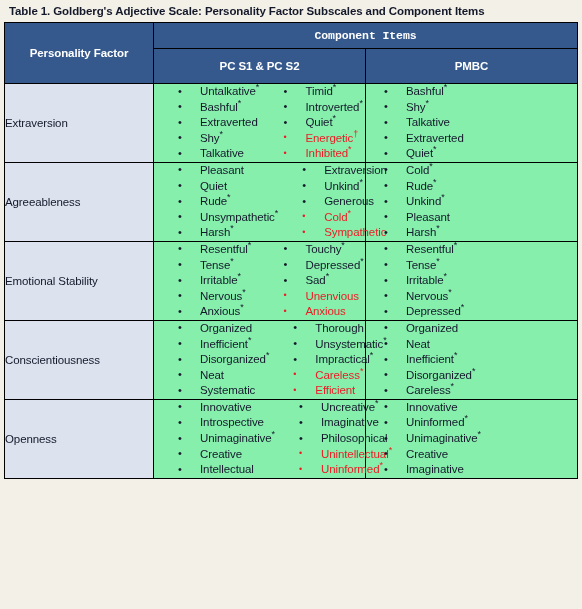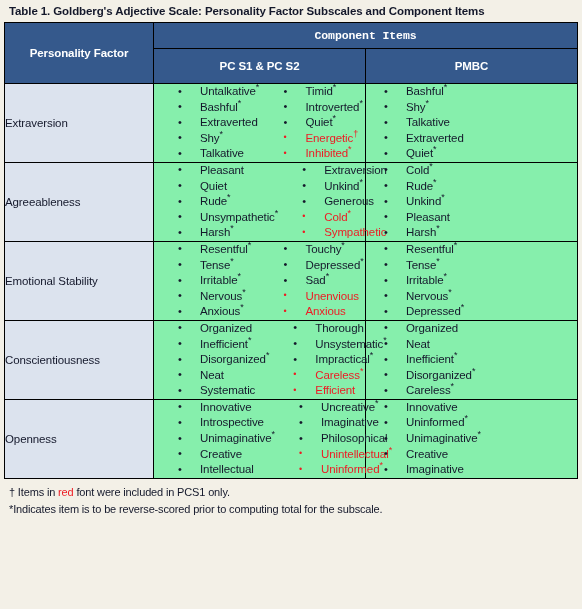--- a/index.html
+++ b/index.html
@@ -319,20 +319,14 @@
               <li>Uninformed<sup class="mark">*</sup></li>
               <li>Unimaginative<sup class="mark">*</sup></li>
               <li>Creative</li>
               <li>Imaginative</li>
             </ul>
           </td>
         </tr>
       </tbody>
   </table>
 
-  <div class="footnotes">
-    <div class="footnote">
-      <span>† Items in </span><span class="redword">red</span><span> font were included in PCS1 only.</span>
-    </div>
-    <div class="footnote">*Indicates item is to be reverse-scored prior to computing total for the subscale.</div>
-  </div>
 
 </div>
 
 </body></html>

